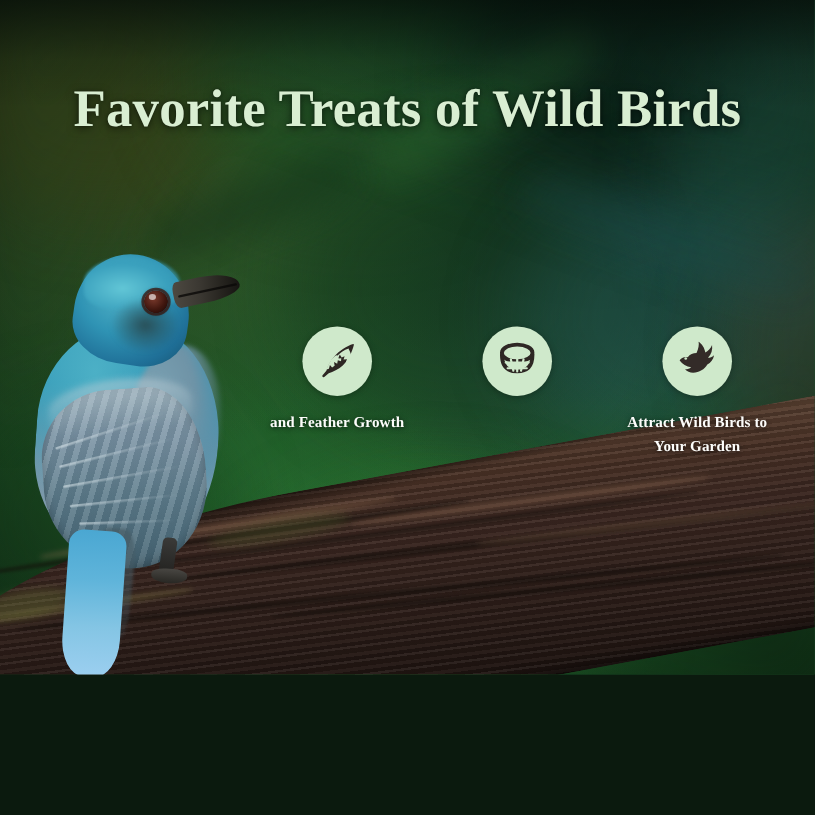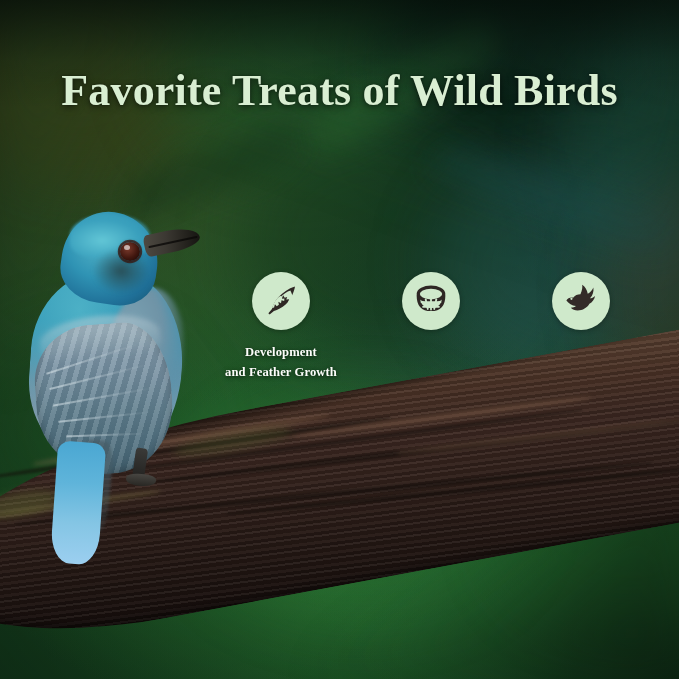--- a/index.html
+++ b/index.html
@@ -4,21 +4,21 @@
 <title>Favorite Treats of Wild Birds</title>
 <style>
   * { margin:0; padding:0; box-sizing:border-box; }
   html,body{
     width:679px; height:679px; overflow:hidden;
     background:#0b1a0e;
     font-family:"Liberation Serif", serif;
   }
   #stage{
     position:relative;
-    width:679px; height:679px;
+    width:679px; height:562px;
     overflow:hidden;
     background:#14301a;
   }
 
   
   .bg-layer{ position:absolute; inset:0; }
 
   .bg-base{
     background:
       radial-gradient(circle at 8% 12%,  #2e3a18 0%, rgba(46,58,24,0) 42%),
@@ -364,21 +364,20 @@
       <div class="badge">
         <svg width="34" height="34" viewBox="0 0 64 64">
           <g fill="#2e2724">
             <path d="M57 5C47 8 36 15 27 25c-6 7-10 15-12 22l-6 7c-1.4 1.6 1 4 2.7 2.6l7-5.8c7-2 15-6 22-12C50 30 55 18 58 7c.4-1.5-.6-2.4-1-2z"></path>
             <path d="M50 12c-7 2-14 7-20 14l4 .4 2-5 3 4.6 4.6-1.6-1.6 5 5.4-.6-2 5 5.6-1 4-7c-1.6-5-3-9-5-12.8z" fill="#cfe9cb"></path>
             <path d="M24 28c-4 5-7 11-9 17l4-1 1.6-6 3.4 4 4-3-1-5.6 5 2.6 1-5.4 5 1.6.4-5-4 .4-2-5C30 22 27 25 24 28z" fill="#cfe9cb"></path>
           </g>
         </svg>
       </div>
       <div class="feature-label">
-        <span>Development</span>
         <span>and Feather Growth</span>
       </div>
     </div>
 
     <div class="feature">
       <div class="badge">
         <svg width="34" height="34" viewBox="0 0 64 64">
           <g fill="none" stroke="#2e2724" stroke-width="6" stroke-linecap="round">
             <path d="M8 22c0 14 5 26 24 26s24-12 24-26"></path>
             <ellipse cx="32" cy="19" rx="24" ry="13"></ellipse>
@@ -397,16 +396,20 @@
 
     <div class="feature">
       <div class="badge">
         <svg width="36" height="36" viewBox="0 0 64 64">
           <g fill="#332b28">
             <path d="M6 31c2-4 7-6 12-5 3-4 8-6 13-6 3-7 4-13 3-17 5 3 9 9 10 16 4-2 8-6 10-11 1 7-1 14-6 19 3 0 6-1 9-4-1 6-5 11-10 14-4 7-12 12-21 12-5 0-9-2-12-5 4 0 7-1 9-3-7-1-13-5-17-10z"></path>
             <circle cx="15" cy="28" r="2" fill="#cfe9cb"></circle>
           </g>
         </svg>
       </div>
+      <div class="feature-label">
+        <span>Attract Wild Birds to</span>
+        <span>Your Garden</span>
+      </div>
     </div>
 
   </div>
 </div>
 
 </body></html>

